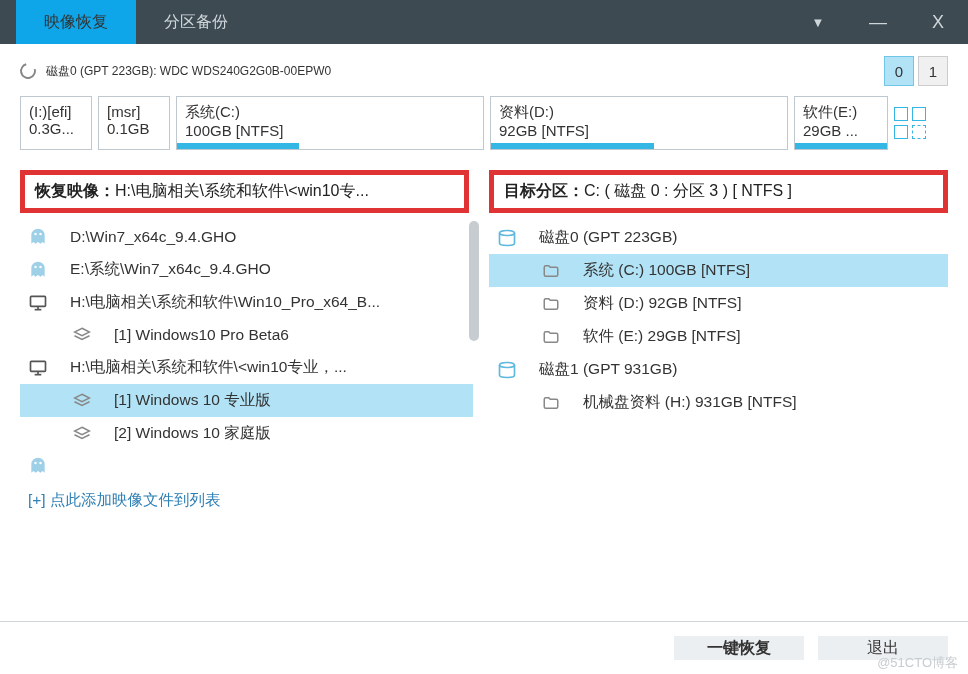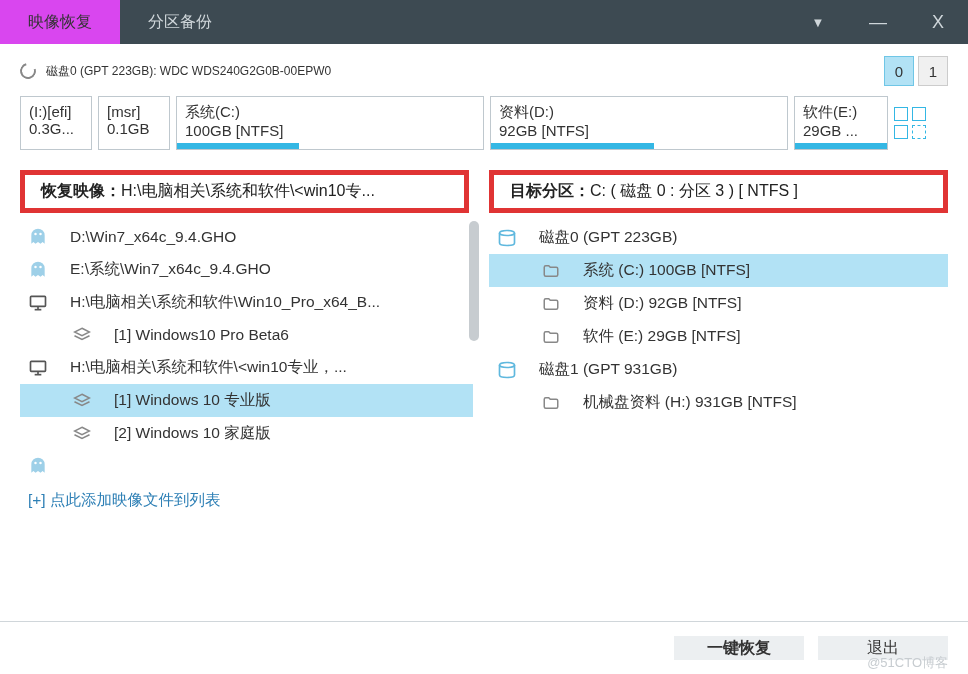--- a/index.html
+++ b/index.html
@@ -1,20 +1,20 @@
 <!DOCTYPE html>
 <html><head>
 <meta charset="utf-8">
 <style>
   * { box-sizing: border-box; margin: 0; padding: 0; font-family: "Microsoft YaHei", "Segoe UI", Arial, sans-serif; }
   body { width: 968px; height: 674px; background: #ffffff; display: flex; flex-direction: column; font-size: 15px; color: #333; overflow: hidden; }
   
   .titlebar { background: #3d4a52; height: 44px; display: flex; align-items: stretch; color: #cfd6da; }
   .tab { padding: 0 28px; display: flex; align-items: center; font-size: 16px; cursor: pointer; }
-  .tab.active { background: #d946ef; color: #333; }
+  .tab.active { background: #0ea5e9; color: #333; margin-left: 16px; }
   .titlebar-spacer { flex: 1; }
   .titlebar-btn { width: 60px; display: flex; align-items: center; justify-content: center; font-size: 18px; cursor: pointer; }
   .titlebar-btn.dropdown { font-size: 13px; }
   
   .disk-header { display: flex; align-items: center; padding: 12px 20px 10px 20px; gap: 10px; }
   .refresh-icon { width: 16px; height: 16px; border: 2px solid #888; border-radius: 50%; border-top-color: transparent; transform: rotate(30deg); }
   .disk-title { font-size: 12px; font-weight: 500; flex: 1; }
   .disk-sel { display: flex; gap: 4px; }
   .disk-sel-btn { width: 30px; height: 30px; border: 1px solid #ccc; background: #f0f0f0; display: flex; align-items: center; justify-content: center; font-size: 15px; cursor: pointer; }
   .disk-sel-btn.active { background: #b2e2f5; border-color: #6fc6e6; }
@@ -33,21 +33,21 @@
   .part-box.e .part-fill { width: 100%; }
   .part-extra { flex: 0 0 34px; display: flex; flex-direction: column; gap: 4px; justify-content: center; }
   .mini-row { display: flex; gap: 4px; }
   .mini-sq { width: 14px; height: 14px; border: 1.5px solid #34b7e4; }
   .mini-sq.dashed { border-style: dashed; }
   
   .main-area { display: flex; flex: 1; padding: 10px 0 0 0; overflow: hidden; }
   .col { flex: 1; display: flex; flex-direction: column; overflow: hidden; }
   .col.left { padding-left: 20px; }
   .col.right { padding-right: 20px; padding-left: 10px; }
-  .col-header { border: 5px solid #e03434; padding: 6px 16px; margin: 0 10px 8px 0; font-size: 16px; font-weight: 700; color: #222; white-space: nowrap; overflow: hidden; }
+  .col-header { border: 5px solid #e03434; padding: 6px 10px; margin: 0 10px 8px 0; font-size: 16px; font-weight: 700; color: #222; white-space: nowrap; overflow: hidden; }
   .col.right .col-header { margin-left: 0; margin-right: 0; }
   .col-header .label { font-weight: 700; }
   .col-header .value { font-weight: 400; }
   .list { flex: 1; overflow-y: auto; position: relative; }
   .list.left-list { padding-right: 6px; }
   .row { display: flex; align-items: center; gap: 22px; padding: 6px 8px; font-size: 15.5px; cursor: pointer; white-space: nowrap; overflow: hidden; }
   .row.selected { background: #b2e2f5; }
   .row .indent1 { width: 22px; flex-shrink: 0; }
   .link-row { color: #2d7fb5; padding: 8px 8px; font-size: 15.5px; cursor: pointer; }
   
@@ -56,21 +56,21 @@
   .ico.monitor svg { fill: none; stroke: #555; stroke-width: 2; }
   .ico.layers svg { fill: none; stroke: #888; stroke-width: 2; }
   .ico.disk svg { fill: none; stroke: #5fb8de; stroke-width: 2; }
   .ico.folder svg { fill: none; stroke: #888; stroke-width: 2; }
   
   .scroll-thumb { position: absolute; right: 0; top: 0; width: 10px; height: 120px; background: #c7ccd0; border-radius: 5px; }
   
   .footer { border-top: 1px solid #d0d6da; padding: 14px 20px; display: flex; justify-content: flex-end; gap: 14px; }
   .btn { width: 130px; height: 24px; background: #eceff1; display: flex; align-items: center; justify-content: center; font-size: 16px; cursor: pointer; }
   .btn.primary { font-weight: 700; }
-  .watermark { position: absolute; right: 20px; bottom: 2px; color: #c7ccd0; font-size: 13px; }
+  .watermark { position: absolute; right: 10px; bottom: 2px; color: #c7ccd0; font-size: 13px; }
 </style>
 </head>
 <body>
 
 <div class="titlebar">
   <div class="tab active">映像恢复</div>
   <div class="tab">分区备份</div>
   <div class="titlebar-spacer"></div>
   <div class="titlebar-btn dropdown">▼</div>
   <div class="titlebar-btn">—</div>

